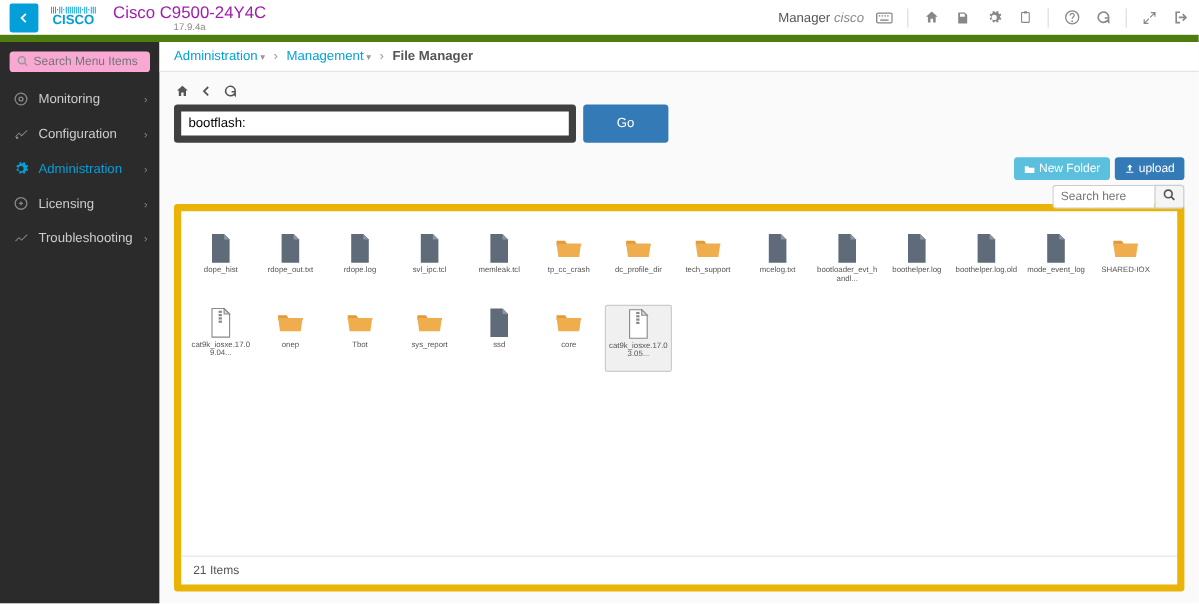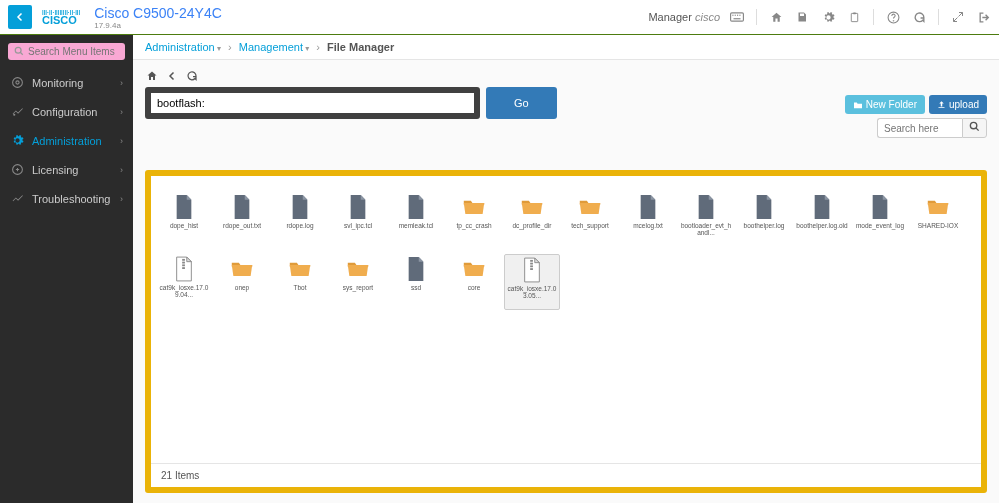--- a/index.html
+++ b/index.html
@@ -1,23 +1,23 @@
 <!DOCTYPE html>
 <html><head>
 <meta charset="utf-8">
 <style>
 * { box-sizing: border-box; margin: 0; padding: 0; }
 body { font-family: Arial, Helvetica, sans-serif; font-size: 12px; color: #333; background: #fff; width: 999px; height: 503px; overflow: hidden; position: relative; }
 
 
-.header { height: 35px; background: #fff; border-bottom: 1px solid #4d7c0f; display: flex; align-items: center; padding: 0 8px; }
+.header { height: 35px; background: #fff; border-bottom: 6px solid #4d7c0f; display: flex; align-items: center; padding: 0 8px; text-align: center; }
 .back-btn { width: 24px; height: 24px; background: #049fd9; display: flex; align-items: center; justify-content: center; color: #fff; border-radius: 2px; cursor: pointer; margin-right: 10px; }
 .logo { color: #049fd9; font-weight: bold; font-size: 11px; margin-right: 14px; line-height: 1; }
 .logo-dots { font-size: 6px; letter-spacing: 0; }
-.device-title { font-size: 14px; color: #3b82f6; }
+.device-title { font-size: 14px; color: #a21caf; }
 .device-sub { font-size: 8px; color: #888; }
 .header-spacer { flex: 1; }
 .welcome { font-size: 11px; color: #555; margin-right: 10px; }
 .welcome i { font-style: italic; color: #888; }
 .header-icons { display: flex; align-items: center; gap: 12px; color: #888; }
 .header-icons .divider { width: 1px; height: 16px; background: #ddd; }
 .hi { cursor: pointer; width: 14px; height: 14px; display: inline-flex; align-items: center; justify-content: center; }
 
 
 .body-wrap { display: flex; height: calc(503px - 35px); }
@@ -41,21 +41,21 @@
 
 .fm-wrap { padding: 10px 12px; flex: 1; display: flex; flex-direction: column; }
 .fm-toolbar { display: flex; align-items: center; gap: 6px; margin-bottom: 5px; }
 .fm-nav-icon { color: #555; cursor: pointer; width: 14px; display: inline-flex; justify-content: center; }
 .path-row { display: flex; align-items: stretch; gap: 6px; margin-bottom: 6px; }
 .path-input { flex: 0 0 335px; border: 6px solid #404040; border-radius: 3px; padding: 4px 6px; font-size: 11px; background: #fff; }
 .go-btn { background: #337ab7; color: #fff; border: none; border-radius: 3px; padding: 4px 28px; font-size: 11px; cursor: pointer; }
 
 .fm-actions { position: absolute; right: 12px; top: 60px; display: flex; flex-direction: column; align-items: flex-end; gap: 4px; }
 .btn-row { display: flex; gap: 4px; }
-.btn { border-radius: 3px; padding: 4px 8px; font-size: 10px; color: #fff; cursor: pointer; display: inline-flex; align-items: center; gap: 3px; }
+.btn { border-radius: 3px; padding: 4px 8px; font-size: 10px; color: #fff; cursor: pointer; display: inline-flex; align-items: center; gap: 3px; margin-top: 36px; }
 .btn-info { background: #5bc0de; }
 .btn-primary { background: #337ab7; }
 .search-wrap { display: flex; justify-content: flex-end; }
 .search-input { border: 1px solid #ccc; border-right: none; padding: 3px 6px; font-size: 10px; width: 85px; border-radius: 3px 0 0 3px; outline: none; }
 .search-btn { border: 1px solid #ccc; background: #f5f5f5; padding: 2px 6px; border-radius: 0 3px 3px 0; cursor: pointer; }
 
 .file-panel { background: #fff; border: 6px solid #eab308; border-radius: 3px; flex: 1; display: flex; flex-direction: column; margin-top: 45px; overflow: hidden; }
 .file-grid { flex: 1; padding: 16px 4px; display: flex; flex-wrap: wrap; align-content: flex-start; }
 .file-item { width: 56px; height: 56px; display: flex; flex-direction: column; align-items: center; text-align: center; gap: 2px; cursor: pointer; padding: 2px; border-radius: 2px; margin: 0 1px 6px 1px; }
 .file-item.selected { background: #f0f0f0; border: 1px solid #ccc; }

